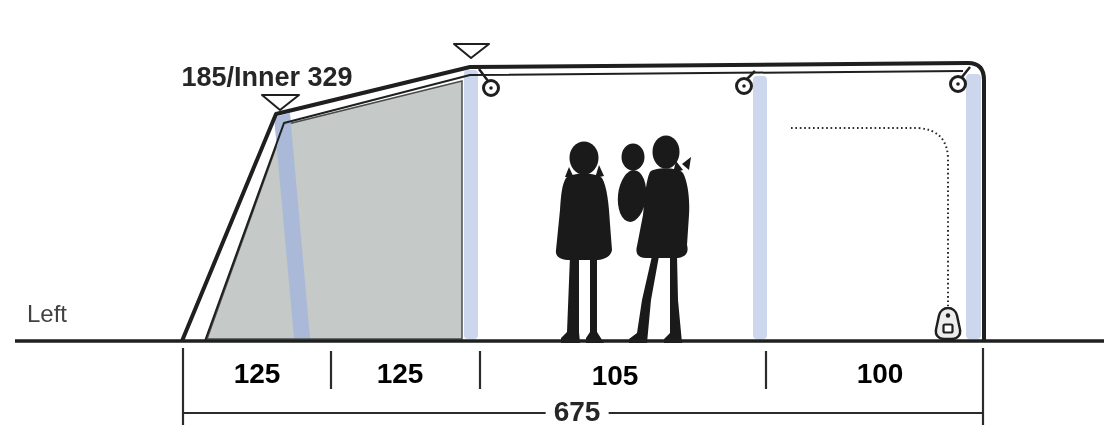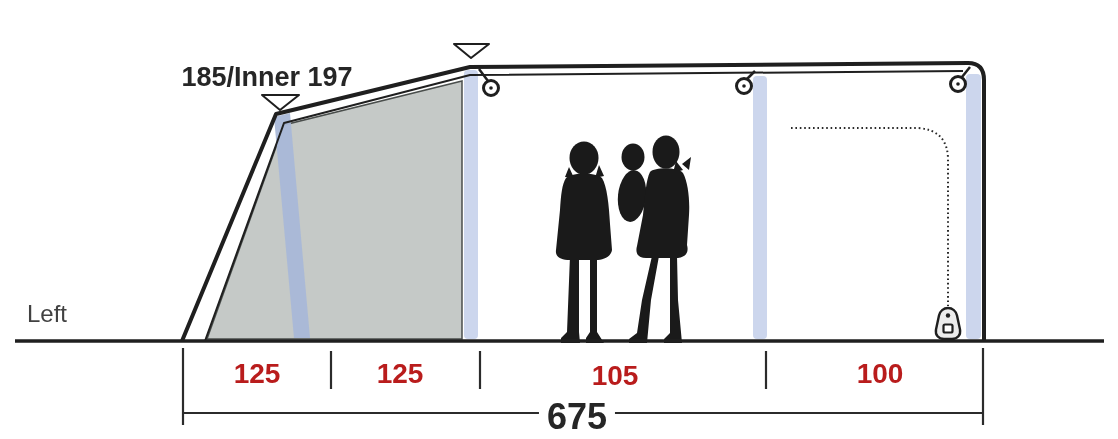--- a/index.html
+++ b/index.html
@@ -3,22 +3,22 @@
 <meta charset="utf-8">
 <style>
   html,body{margin:0;padding:0;background:#ffffff;}
   .stage{
     position:relative;width:1118px;height:439px;background:#ffffff;
     font-family:"Liberation Sans",sans-serif;overflow:hidden;
   }
   .stage svg{position:absolute;left:0;top:0;}
   .lbl{position:absolute;color:#2b2b2b;white-space:nowrap;user-select:none;}
   .height-lbl{font-size:27px;font-weight:700;transform:translateX(-50%);letter-spacing:0px;color:#262626;}
-  .dim-lbl{font-size:28px;font-weight:700;transform:translateX(-50%);color:#b91c1c;}
-  .total-lbl{font-size:36px;font-weight:700;transform:translateX(-50%);color:#262626;background:#ffffff;padding:0 8px;}
+  .dim-lbl{font-size:28px;font-weight:700;transform:translateX(-50%);color:#000000;}
+  .total-lbl{font-size:28px;font-weight:700;transform:translateX(-50%);color:#262626;background:#ffffff;padding:0 8px;}
   .view-lbl{font-size:24px;font-weight:400;color:#414141;}
 </style>
 </head>
 <body>
 
 <div class="stage">
 
   <svg width="1118" height="439" viewBox="0 0 1118 439">
 
     <g>
@@ -111,21 +111,21 @@
     <g stroke="#2b2b2b" stroke-width="2.2">
       <line x1="183" y1="348" x2="183" y2="425"></line>
       <line x1="983" y1="348" x2="983" y2="425"></line>
       <line x1="331" y1="351" x2="331" y2="389"></line>
       <line x1="480" y1="351" x2="480" y2="389"></line>
       <line x1="766" y1="351" x2="766" y2="389"></line>
       <line x1="183" y1="413" x2="983" y2="413"></line>
     </g>
   </svg>
 
-  <div class="lbl height-lbl" style="left:267px;top:62px;">185/Inner 197</div>
+  <div class="lbl height-lbl" style="left:267px;top:62px;">185/Inner 329</div>
 
 
   <div class="lbl view-lbl" style="left:27px;top:300px;">Left</div>
 
   <div class="lbl dim-lbl" style="left:257px;top:358px;">125</div>
 
   <div class="lbl dim-lbl" style="left:400px;top:358px;">125</div>
 
   <div class="lbl dim-lbl" style="left:615px;top:360px;">105</div>
 

